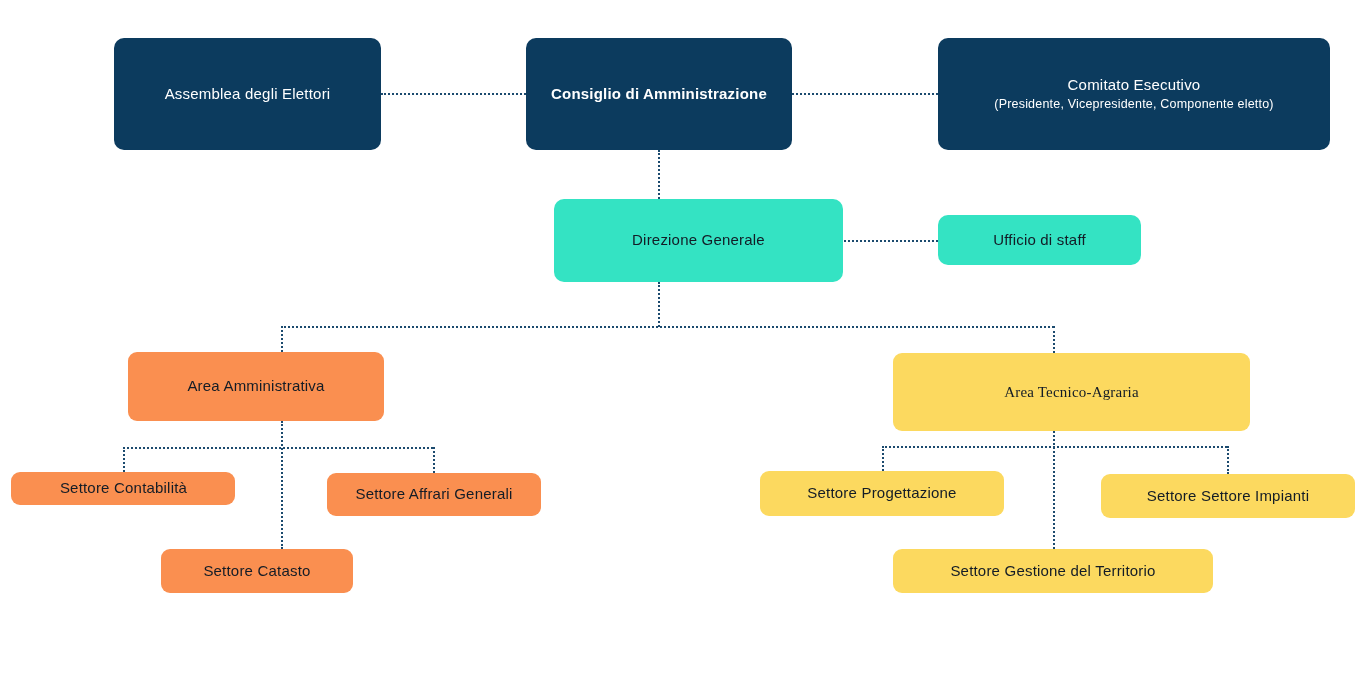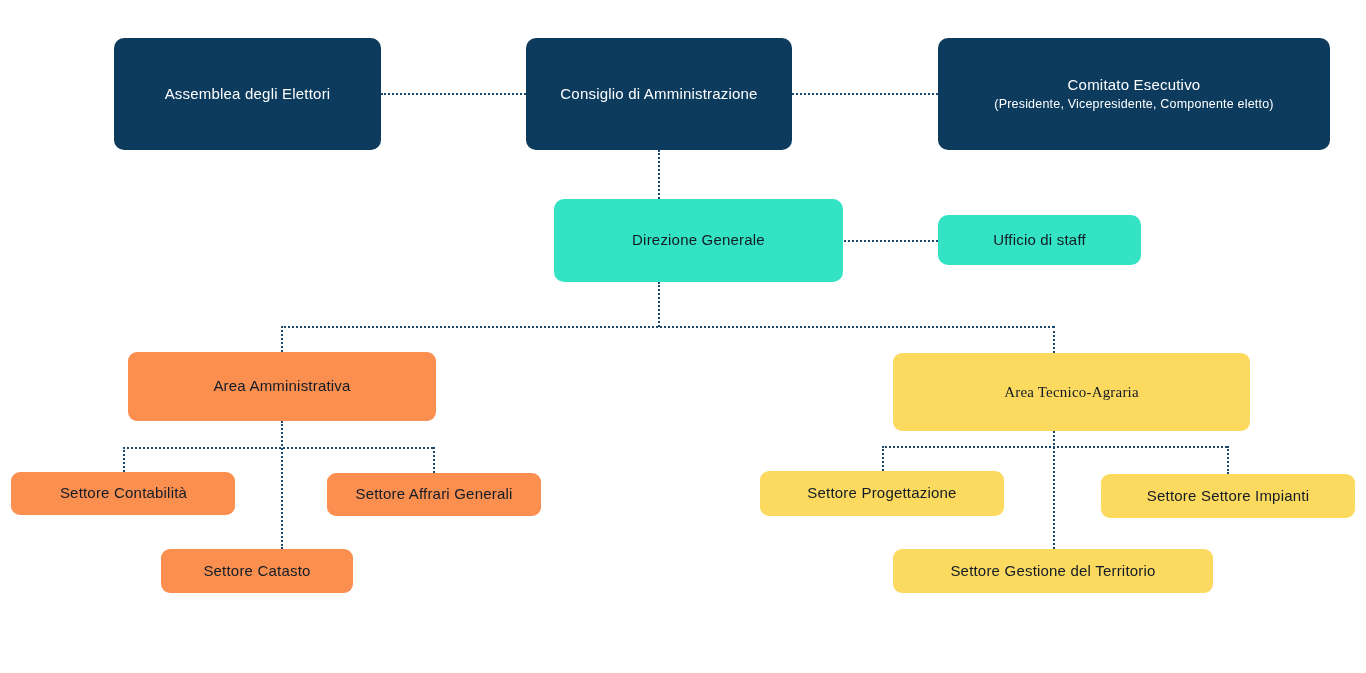--- a/index.html
+++ b/index.html
@@ -42,27 +42,27 @@
   .lvl-top{background:var(--navy);color:var(--text-light);}
   .lvl-teal{background:var(--teal);color:var(--text-dark);}
   .lvl-orange{background:var(--orange);color:var(--text-dark);border-radius:9px;}
   .lvl-yellow{background:var(--yellow);color:var(--text-dark);border-radius:9px;}
   .sublabel{font-size:12.5px;font-weight:500;margin-top:2px;}
   .hline{position:absolute;border-top:2px dotted var(--connector);height:0;}
   .vline{position:absolute;border-left:2px dotted var(--connector);width:0;}
 
   
   #n-assemblea   {left:114px; top:38px;  width:267px; height:112px;text-align:right;}
-  #n-consiglio   {left:526px; top:38px;  width:266px; height:112px;}
+  #n-consiglio   {left:526px; top:38px;  width:266px; height:112px;font-weight:bold;}
   #n-comitato    {left:938px; top:38px;  width:392px; height:112px;}
   #n-direzione   {left:515px; top:199px; width:289px; height:83px;margin-left:39px;}
   #n-ufficio     {left:938px; top:215px; width:203px; height:50px;}
-  #n-area-amm    {left:128px; top:352px; width:308px; height:69px;}
+  #n-area-amm    {left:128px; top:352px; width:256px; height:69px;}
   #n-area-tec    {left:893px; top:353px; width:357px; height:78px;font-family:Liberation Serif, serif;}
-  #n-contabilita {left:11px;  top:472px; width:224px; height:43px;padding-left:11px;}
+  #n-contabilita {left:11px;  top:472px; width:224px; height:33px;padding-left:11px;}
   #n-affrari     {left:327px; top:473px; width:214px; height:43px;}
   #n-catasto     {left:161px; top:549px; width:192px; height:44px;}
   #n-progettazione{left:760px;top:471px; width:244px; height:45px;}
   #n-impianti    {left:1101px;top:474px; width:254px; height:44px;}
   #n-territorio  {left:893px; top:549px; width:320px; height:44px;}
 
   
   #c-assemblea-consiglio {top:93px;  left:381px; width:145px;}
   #c-consiglio-comitato  {top:93px;  left:792px; width:146px;}
   #c-consiglio-direzione {left:658px;top:150px;  height:49px;}

